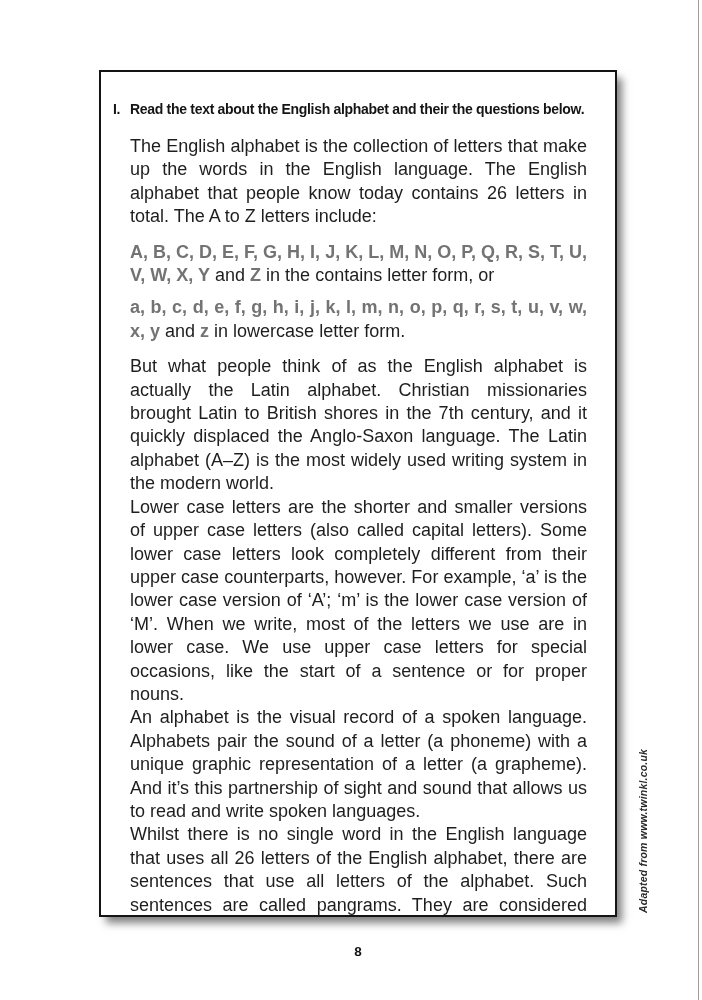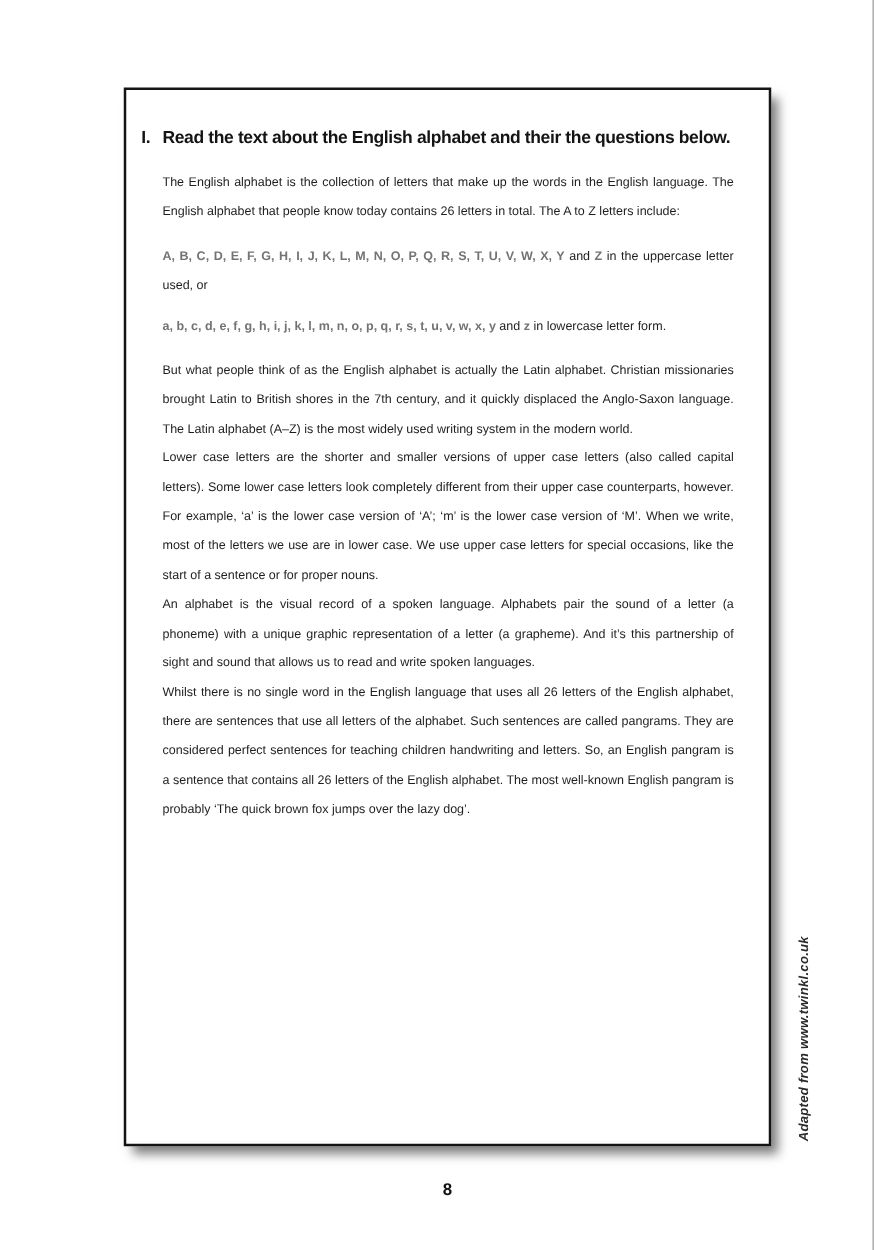--- a/index.html
+++ b/index.html
@@ -49,21 +49,21 @@
   }
   .question-number {
     width: 17px;
     flex: 0 0 17px;
   }
   .question-text {
     flex: 1 1 auto;
     text-align: justify;
   }
   .para {
-    font-size: 10px;
+    font-size: 18px;
     line-height: 23.4px;
     text-align: justify;
     margin: 0;
     color: #1e1e1e;
   }
   .para.intro { margin-bottom: 12px; }
   .para.letters-upper { margin-bottom: 9px; }
   .para.letters-lower { margin-bottom: 12px; }
   .para b { font-weight: bold; color: #737373; }
   .source-credit {
@@ -97,21 +97,21 @@
 
   <div class="content-box">
 
     <div class="question-header">
       <span class="question-number">I.</span>
       <span class="question-text">Read the text about the English alphabet and their the questions below.</span>
     </div>
 
     <p class="para intro">The English alphabet is the collection of letters that make up the words in the English language. The English alphabet that people know today contains 26 letters in total. The A to Z letters include:</p>
 
-    <p class="para letters-upper"><b>A, B, C, D, E, F, G, H, I, J, K, L, M, N, O, P, Q, R, S, T, U, V, W, X, Y</b><span> and </span><b>Z</b><span> in the uppercase letter used, or</span></p>
+    <p class="para letters-upper"><b>A, B, C, D, E, F, G, H, I, J, K, L, M, N, O, P, Q, R, S, T, U, V, W, X, Y</b><span> and </span><b>Z</b><span> in the contains letter form, or</span></p>
 
     <p class="para letters-lower"><b>a, b, c, d, e, f, g, h, i, j, k, l, m, n, o, p, q, r, s, t, u, v, w, x, y</b><span> and </span><b>z</b><span> in lowercase letter form.</span></p>
 
     <p class="para">But what people think of as the English alphabet is actually the Latin alphabet. Christian missionaries brought Latin to British shores in the 7th century, and it quickly displaced the Anglo-Saxon language. The Latin alphabet (A–Z) is the most widely used writing system in the modern world.</p>
     <p class="para">Lower case letters are the shorter and smaller versions of upper case letters (also called capital letters). Some lower case letters look completely different from their upper case counterparts, however. For example, ‘a’ is the lower case version of ‘A’; ‘m’ is the lower case version of ‘M’. When we write, most of the letters we use are in lower case. We use upper case letters for special occasions, like the start of a sentence or for proper nouns.</p>
     <p class="para">An alphabet is the visual record of a spoken language. Alphabets pair the sound of a letter (a phoneme) with a unique graphic representation of a letter (a grapheme). And it’s this partnership of sight and sound that allows us to read and write spoken languages.</p>
     <p class="para">Whilst there is no single word in the English language that uses all 26 letters of the English alphabet, there are sentences that use all letters of the alphabet. Such sentences are called pangrams. They are considered perfect sentences for teaching children handwriting and letters. So, an English pangram is a sentence that contains all 26 letters of the English alphabet. The most well-known English pangram is probably ‘The quick brown fox jumps over the lazy dog’.</p>
 
   </div>
 

